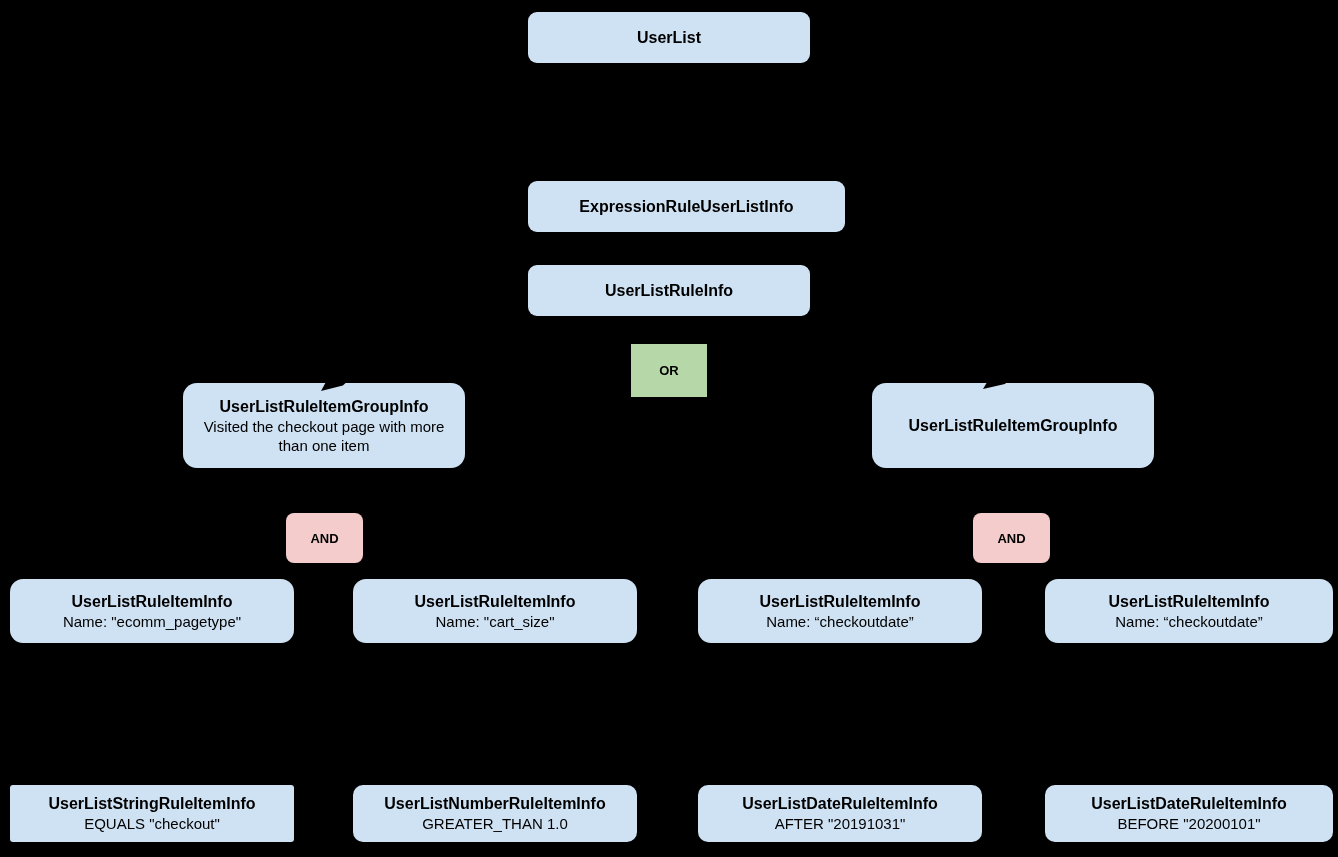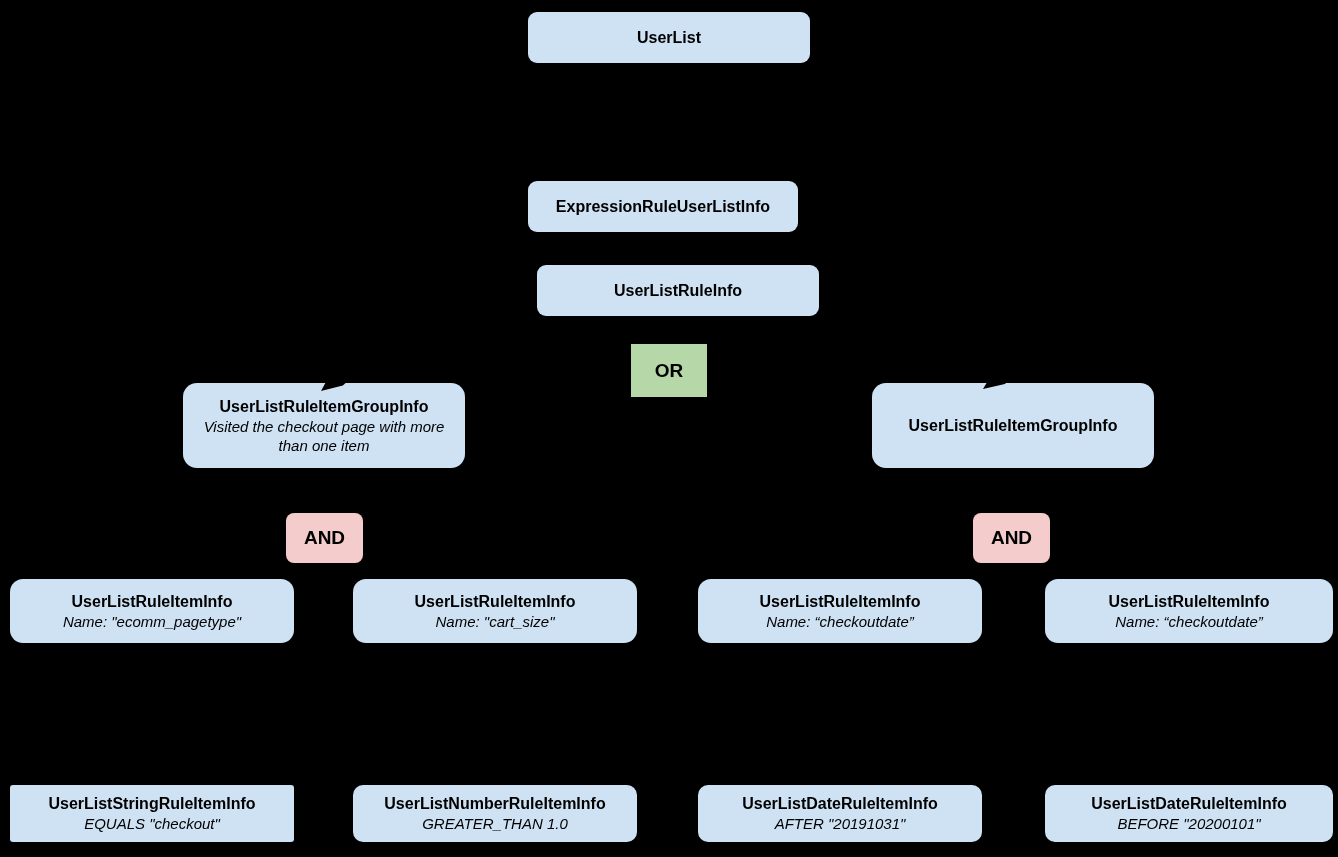--- a/index.html
+++ b/index.html
@@ -27,41 +27,40 @@
     text-align: center;
     box-sizing: border-box;
     padding: 2px 14px;
   }
   .node .title {
     font-weight: bold;
     font-size: 16px;
     line-height: 20px;
   }
   .node .sub {
-    font-style: italic;
     font-size: 15px;
     line-height: 19px;
   }
   .op {
     position: absolute;
     display: flex;
     align-items: center;
     justify-content: center;
     font-weight: bold;
-    font-size: 19px;
+    font-size: 13px;
     box-sizing: border-box;
   }
   .op.or  { background: #b6d7a8; }
   .op.and { background: #f4cccc; border-radius: 8px; }
 
   
   #chain-0 { left: 528px; top: 12px;  width: 282px; height: 51px; }
   #chain-1 { left: 528px; top: 97px;  width: 282px; height: 51px; }
-  #chain-2 { left: 528px; top: 181px; width: 270px; height: 51px; }
-  #chain-3 { left: 528px; top: 265px; width: 282px; height: 51px; margin-left: 9px; }
+  #chain-2 { left: 528px; top: 181px; width: 317px; height: 51px; }
+  #chain-3 { left: 528px; top: 265px; width: 282px; height: 51px; }
 
   #op-or   { left: 631px; top: 344px; width: 76px; height: 53px; }
 
   #group-0 { left: 183px; top: 383px; width: 282px; height: 85px; border-radius: 14px; }
   #group-1 { left: 872px; top: 383px; width: 282px; height: 85px; border-radius: 14px; }
 
   #and-0 { left: 286px; top: 513px; width: 77px; height: 50px; }
   #and-1 { left: 973px; top: 513px; width: 77px; height: 50px; }
 
   #rule-0 { left: 10px;   top: 579px; width: 284px; height: 64px; border-radius: 13px; }

